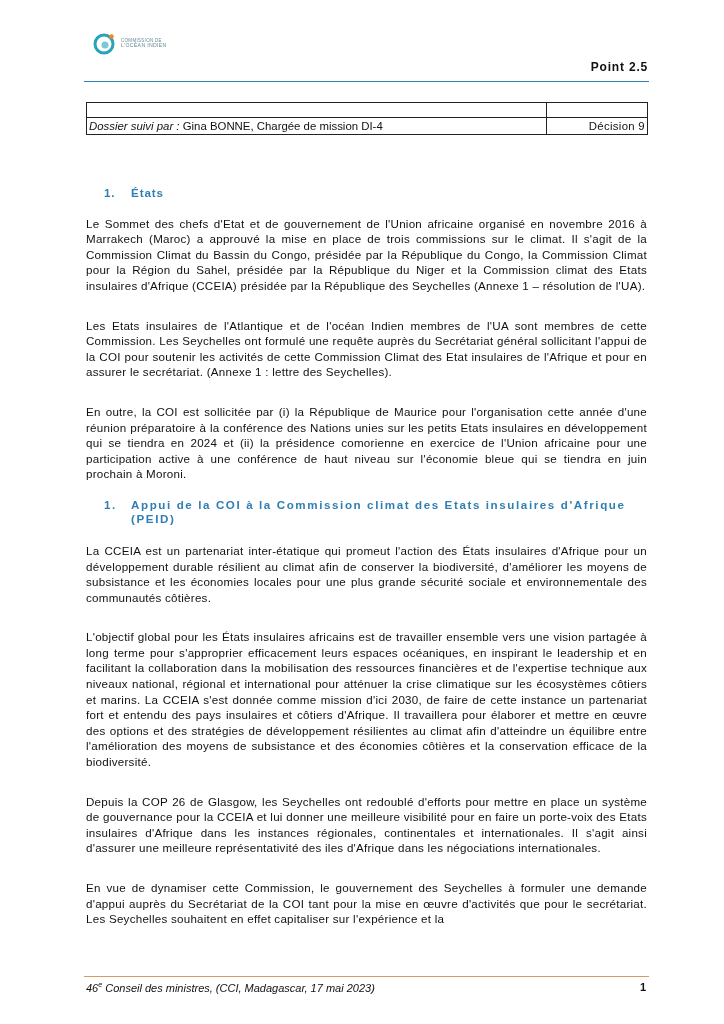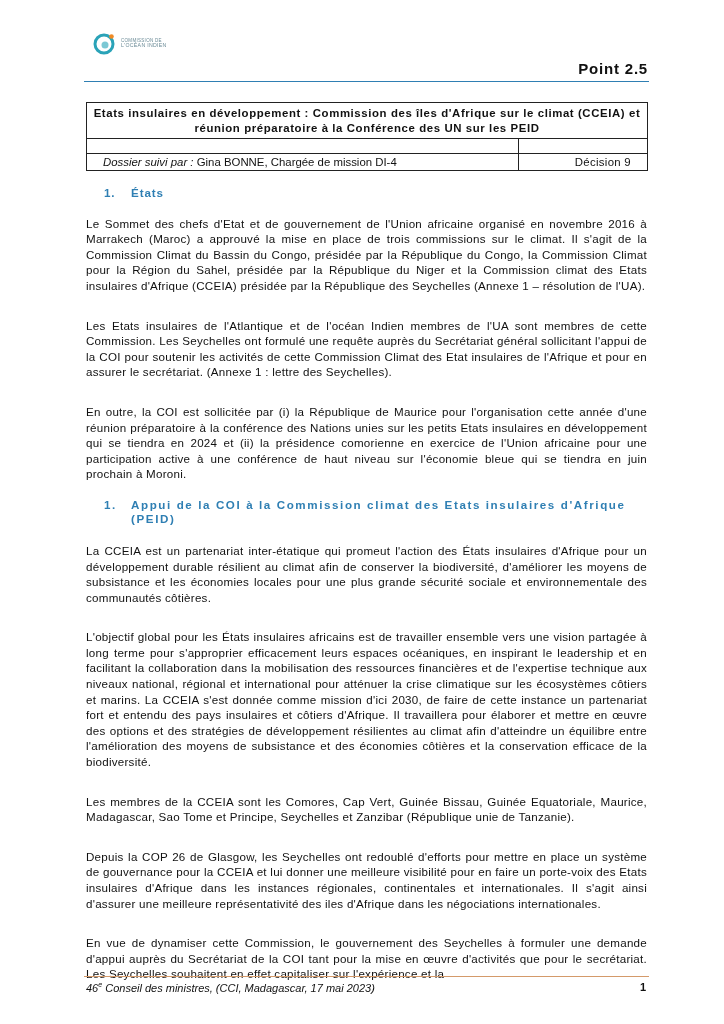--- a/index.html
+++ b/index.html
@@ -1,24 +1,24 @@
 <!DOCTYPE html>
 <html><head>
 <meta charset="utf-8">
 <style>
   html, body { margin:0; padding:0; background:#ffffff; }
   body { width:724px; height:1024px; position:relative; overflow:hidden;
          font-family:"Liberation Sans", sans-serif; color:#111; }
   .logo { position:absolute; left:93px; top:28px; width:90px; height:30px; display:flex; align-items:center; }
   .logo svg { width:24px; height:24px; }
   .logo-text { margin-left:4px; font-size:4.5px; line-height:5px; color:#6a8a96; letter-spacing:0.3px; }
-  .point { position:absolute; right:76px; top:60px; font-size:15px; font-weight:bold; letter-spacing:0.8px; color:#111; }
+  .point { position:absolute; right:76px; top:60px; font-size:12px; font-weight:bold; letter-spacing:0.8px; color:#111; }
   .header-rule { position:absolute; left:84px; width:565px; top:81px; height:0; border-top:1.5px solid #2f7fb3; }
   table.meta { position:absolute; left:86px; top:102px; width:562px; border-collapse:collapse; font-size:11.4px; }
-  table.meta td { border:1px solid #222; padding:0 16px; }
+  table.meta td { border:1px solid #222; padding:0 2px; }
   .meta-title { text-align:center; font-weight:bold; line-height:14.5px; padding:3px 6px !important; letter-spacing:0.6px; }
   .meta-empty td { height:14px; }
   .meta-row td { height:16px; }
   .meta-row .right { text-align:right; width:96px; letter-spacing:0.3px; }
   .dossier-label { font-style:italic; }
   .content { position:absolute; left:86px; width:561px; top:185px; font-size:11.6px; line-height:15.6px; letter-spacing:0.25px; }
   h2 { color:#2f7fb3; font-size:11.6px; font-weight:bold; margin:0; letter-spacing:0.9px; display:flex; }
   h2 .num { width:27px; padding-left:18px; flex:none; }
   p { margin:0; text-align:justify; }
   .h-res { margin-bottom:15px; }
@@ -42,23 +42,20 @@
     <div>COMMISSION DE</div>
     <div style="font-size:5.2px;">L'OCÉAN INDIEN</div>
   </div>
 </div>
 
 <div class="point">Point 2.5</div>
 <div class="header-rule"></div>
 
 <table class="meta">
   <tbody>
-      <tr>
-    <td colspan="2" class="meta-title">Etats insulaires en développement : Commission des îles d'Afrique sur le climat (CCEIA) et réunion préparatoire à la Conférence des UN sur les PEID</td>
-  </tr>
   <tr class="meta-empty">
     <td></td>
         <td class="right" style="width:96px;"></td>
   </tr>
   <tr class="meta-row">
     <td><span class="dossier-label">Dossier suivi par :</span><span> Gina BONNE, Chargée de mission DI-4</span></td>
     <td class="right">Décision 9</td>
   </tr>
 </tbody>
   </table>
@@ -71,20 +68,19 @@
   <p>Le Sommet des chefs d'Etat et de gouvernement de l'Union africaine organisé en novembre 2016 à Marrakech (Maroc) a approuvé la mise en place de trois commissions sur le climat. Il s'agit de la Commission Climat du Bassin du Congo, présidée par la République du Congo, la Commission Climat pour la Région du Sahel, présidée par la République du Niger et la Commission climat des Etats insulaires d'Afrique (CCEIA) présidée par la République des Seychelles (Annexe 1 – résolution de l'UA).</p>
   <p class="p-gap">Les Etats insulaires de l'Atlantique et de l'océan Indien membres de l'UA sont membres de cette Commission. Les Seychelles ont formulé une requête auprès du Secrétariat général sollicitant l'appui de la COI pour soutenir les activités de cette Commission Climat des Etat insulaires de l'Afrique et pour en assurer le secrétariat. (Annexe 1 : lettre des Seychelles).</p>
   <p class="p-gap">En outre, la COI est sollicitée par (i) la République de Maurice pour l'organisation cette année d'une réunion préparatoire à la conférence des Nations unies sur les petits Etats insulaires en développement qui se tiendra en 2024 et (ii) la présidence comorienne en exercice de l'Union africaine pour une participation active à une conférence de haut niveau sur l'économie bleue qui se tiendra en juin prochain à Moroni.</p>
 
   <h2 class="h-appui">
     <span class="num">1.</span>
     <span>Appui de la COI à la Commission climat des Etats insulaires d'Afrique (PEID)</span>
   </h2>
   <p>La CCEIA est un partenariat inter-étatique qui promeut l'action des États insulaires d'Afrique pour un développement durable résilient au climat afin de conserver la biodiversité, d'améliorer les moyens de subsistance et les économies locales pour une plus grande sécurité sociale et environnementale des communautés côtières.</p>
   <p class="p-gap">L'objectif global pour les États insulaires africains est de travailler ensemble vers une vision partagée à long terme pour s'approprier efficacement leurs espaces océaniques, en inspirant le leadership et en facilitant la collaboration dans la mobilisation des ressources financières et de l'expertise technique aux niveaux national, régional et international pour atténuer la crise climatique sur les écosystèmes côtiers et marins. La CCEIA s'est donnée comme mission d'ici 2030, de faire de cette instance un partenariat fort et entendu des pays insulaires et côtiers d'Afrique. Il travaillera pour élaborer et mettre en œuvre des options et des stratégies de développement résilientes au climat afin d'atteindre un équilibre entre l'amélioration des moyens de subsistance et des économies côtières et la conservation efficace de la biodiversité.</p>
-  <p class="p-gap">Les membres de la CCEIA sont les Comores, Cap Vert, Guinée Bissau, Guinée Equatoriale, Maurice, Madagascar, Sao Tome et Principe, Seychelles et Zanzibar (République unie de Tanzanie).</p>
   <p class="p-gap">Depuis la COP 26 de Glasgow, les Seychelles ont redoublé d'efforts pour mettre en place un système de gouvernance pour la CCEIA et lui donner une meilleure visibilité pour en faire un porte-voix des Etats insulaires d'Afrique dans les instances régionales, continentales et internationales. Il s'agit ainsi d'assurer une meilleure représentativité des iles d'Afrique dans les négociations internationales.</p>
   <p class="p-gap">En vue de dynamiser cette Commission, le gouvernement des Seychelles à formuler une demande d'appui auprès du Secrétariat de la COI tant pour la mise en œuvre d'activités que pour le secrétariat. Les Seychelles souhaitent en effet capitaliser sur l'expérience et la</p>
 </div>
 
 <div class="footer-rule"></div>
 <div class="footer-text"><span>46</span><sup>e</sup><span> Conseil des ministres, (CCI, Madagascar, 17 mai 2023)</span></div>
 <div class="page-num">1</div>
 
 </body></html>

